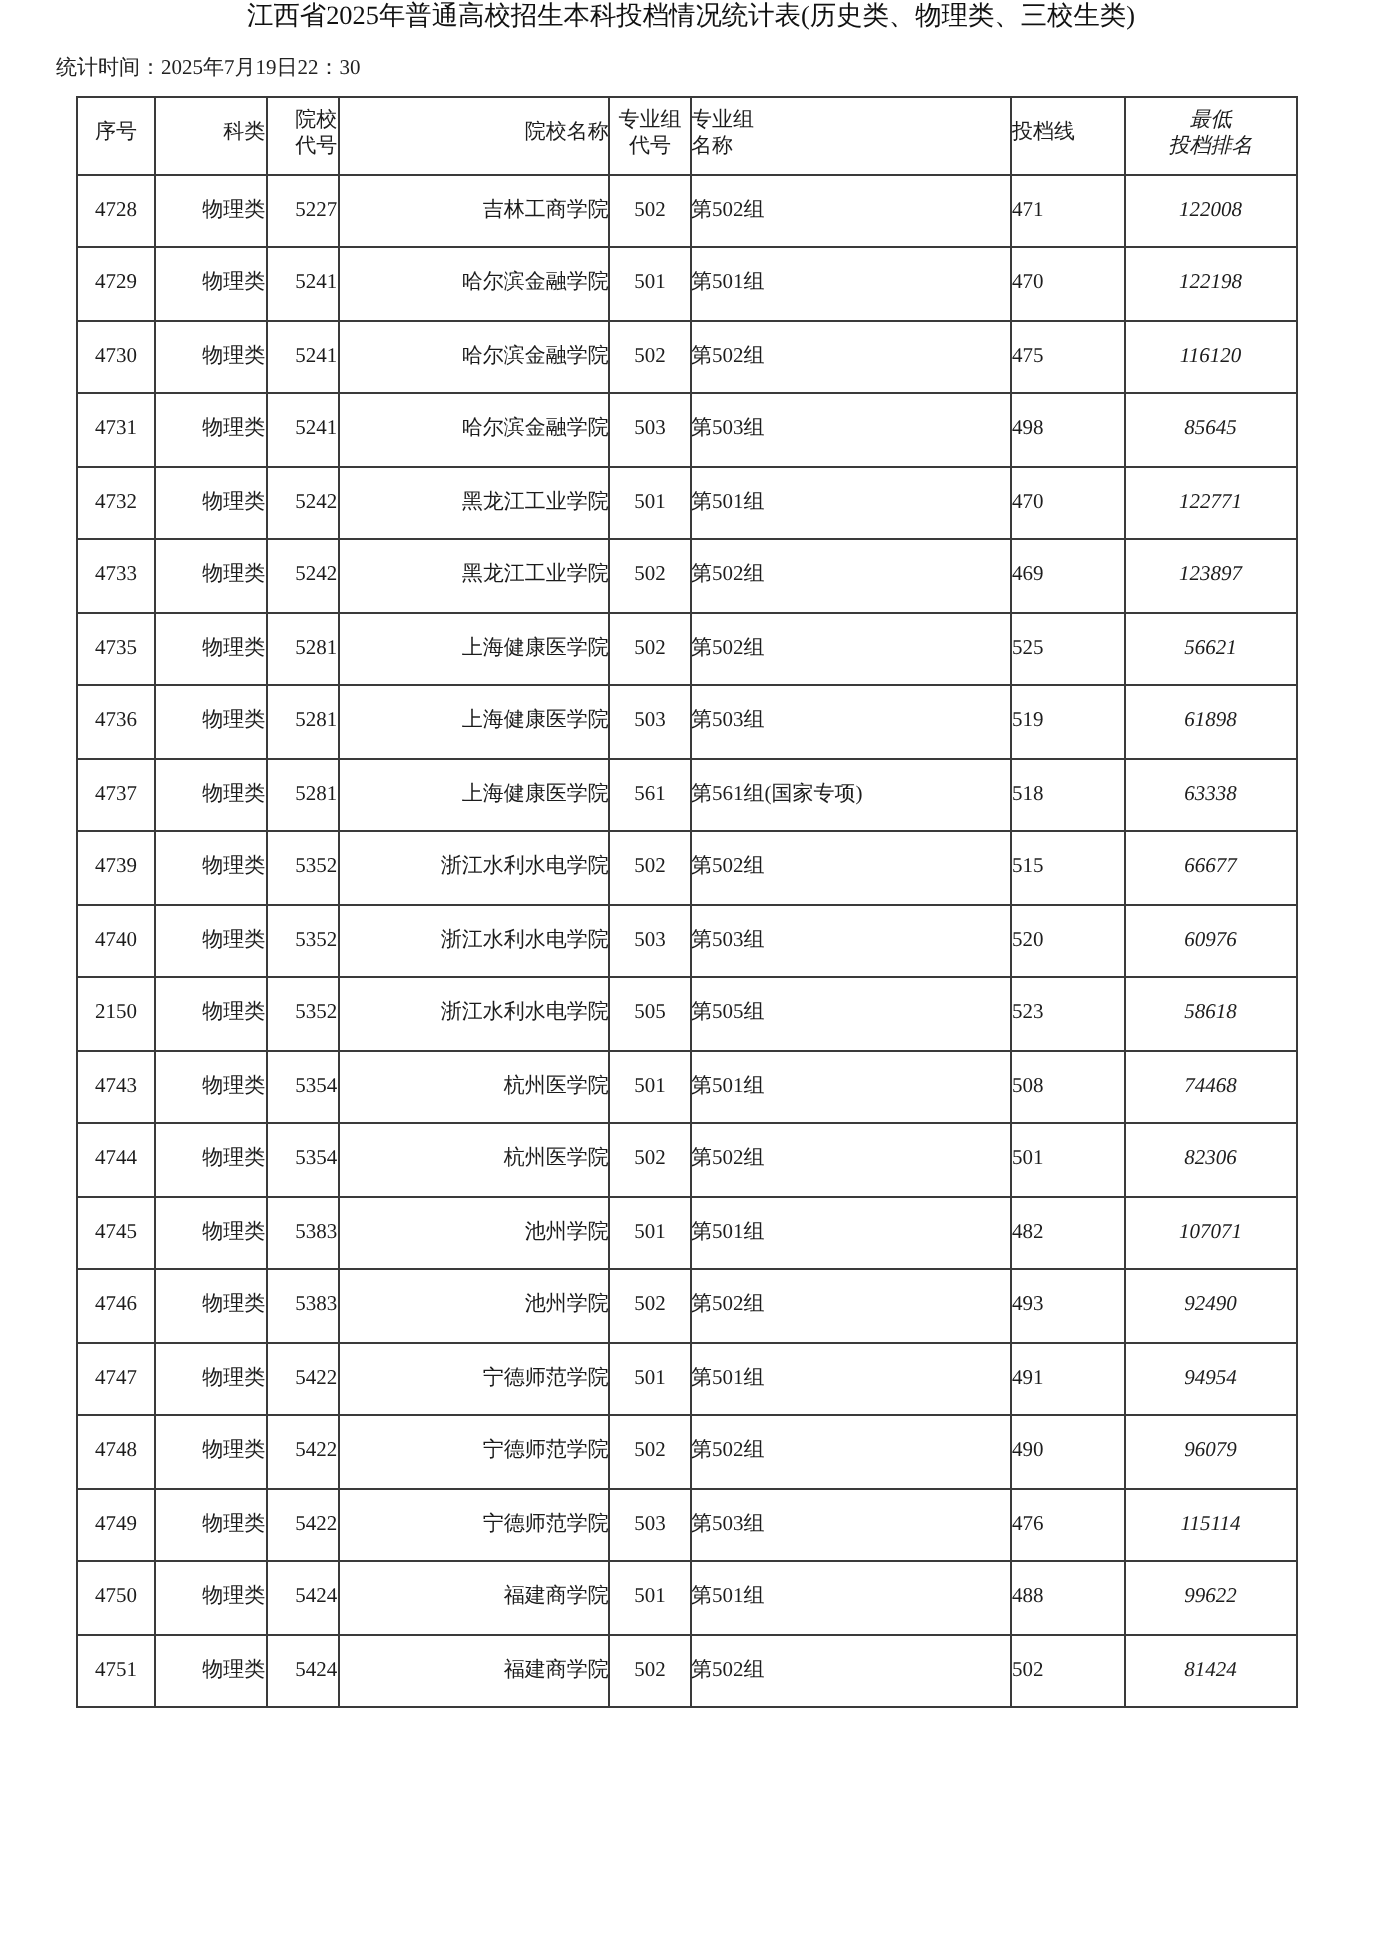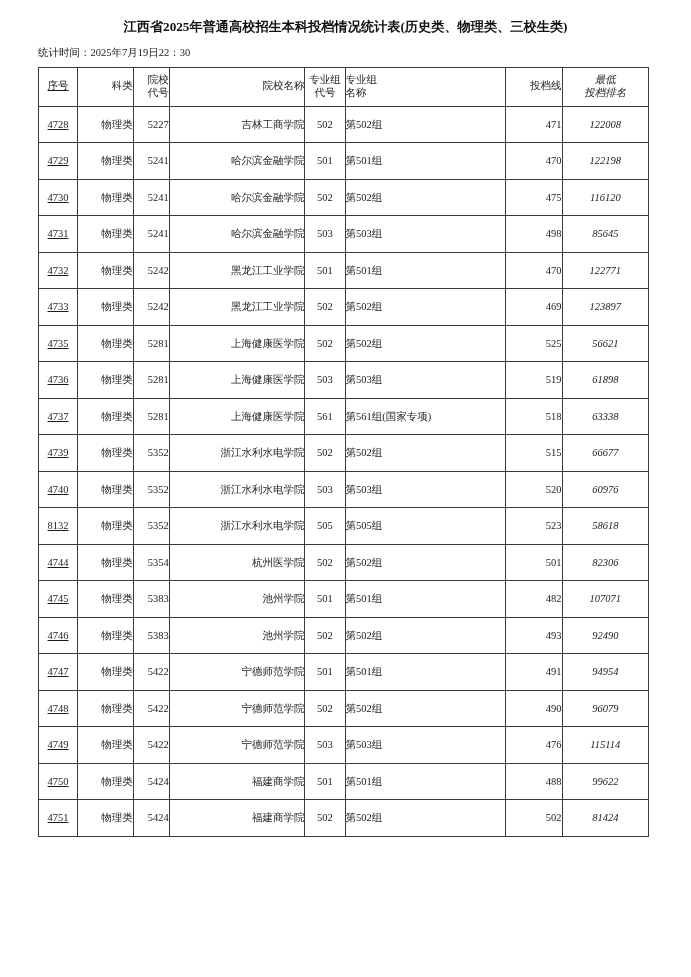--- a/index.html
+++ b/index.html
@@ -17,31 +17,30 @@
   }
   .page {
     position: relative;
     width: 691px;
     height: 977px;
     box-sizing: border-box;
   }
   .doc-title {
     text-align: center;
     font-size: 13.2px;
-    font-weight: bold;
+    font-weight: normal;
     letter-spacing: 0px;
-    padding-top: 19px;
     line-height: 1.2;
     color: #111111;
     white-space: nowrap;
   }
   .stat-time {
     font-size: 10.5px;
     color: #222222;
-    padding-left: 38px;
+    padding-left: 28px;
     padding-top: 11px;
     letter-spacing: 0px;
     white-space: nowrap;
   }
   .table-wrap {
     padding-left: 38px;
     padding-right: 42px;
     padding-top: 7px;
   }
   table.dataset {
@@ -68,27 +67,27 @@
     color: #111111;
   }
   thead th .two-line {
     display: block;
     line-height: 1.22;
   }
   tbody td {
     height: 35.5px;
     vertical-align: middle;
   }
-  .c-idx      { width: 38px;  text-align: center; text-decoration: underline; }
+  .c-idx      { width: 38px;  text-align: center; }
   .c-cat      { width: 54px;  text-align: right; }
   .c-code     { width: 35px;  text-align: right; margin-left: 37px; }
   .c-school   { width: 132px; text-align: right; padding-left: 4px; }
   .c-grpcode  { width: 39px;  text-align: center; }
   .c-grpname  { width: 156px; text-align: left; padding-left: 4px; }
-  .c-score    { width: 55px;  text-align: right; }
+  .c-score    { width: 55px;  text-align: left; }
   .c-rank     { width: 84px;  text-align: center; font-style: italic; }
 </style>
 </head>
 <body>
 
 <div class="page">
 
   <div class="doc-title">江西省2025年普通高校招生本科投档情况统计表(历史类、物理类、三校生类)</div>
 
   <div class="stat-time">统计时间：2025年7月19日22：30</div>
@@ -242,30 +241,40 @@
             <td class="c-idx">4740</td>
             <td class="c-cat">物理类</td>
             <td class="c-code">5352</td>
             <td class="c-school">浙江水利水电学院</td>
             <td class="c-grpcode">503</td>
             <td class="c-grpname">第503组</td>
             <td class="c-score">520</td>
             <td class="c-rank">60976</td>
           </tr>
           <tr>
-            <td class="c-idx">8132</td>
+            <td class="c-idx">2150</td>
             <td class="c-cat">物理类</td>
             <td class="c-code">5352</td>
             <td class="c-school">浙江水利水电学院</td>
             <td class="c-grpcode">505</td>
             <td class="c-grpname">第505组</td>
             <td class="c-score">523</td>
             <td class="c-rank">58618</td>
           </tr>
           <tr>
+            <td class="c-idx">4743</td>
+            <td class="c-cat">物理类</td>
+            <td class="c-code">5354</td>
+            <td class="c-school">杭州医学院</td>
+            <td class="c-grpcode">501</td>
+            <td class="c-grpname">第501组</td>
+            <td class="c-score">508</td>
+            <td class="c-rank">74468</td>
+          </tr>
+          <tr>
             <td class="c-idx">4744</td>
             <td class="c-cat">物理类</td>
             <td class="c-code">5354</td>
             <td class="c-school">杭州医学院</td>
             <td class="c-grpcode">502</td>
             <td class="c-grpname">第502组</td>
             <td class="c-score">501</td>
             <td class="c-rank">82306</td>
           </tr>
           <tr>

